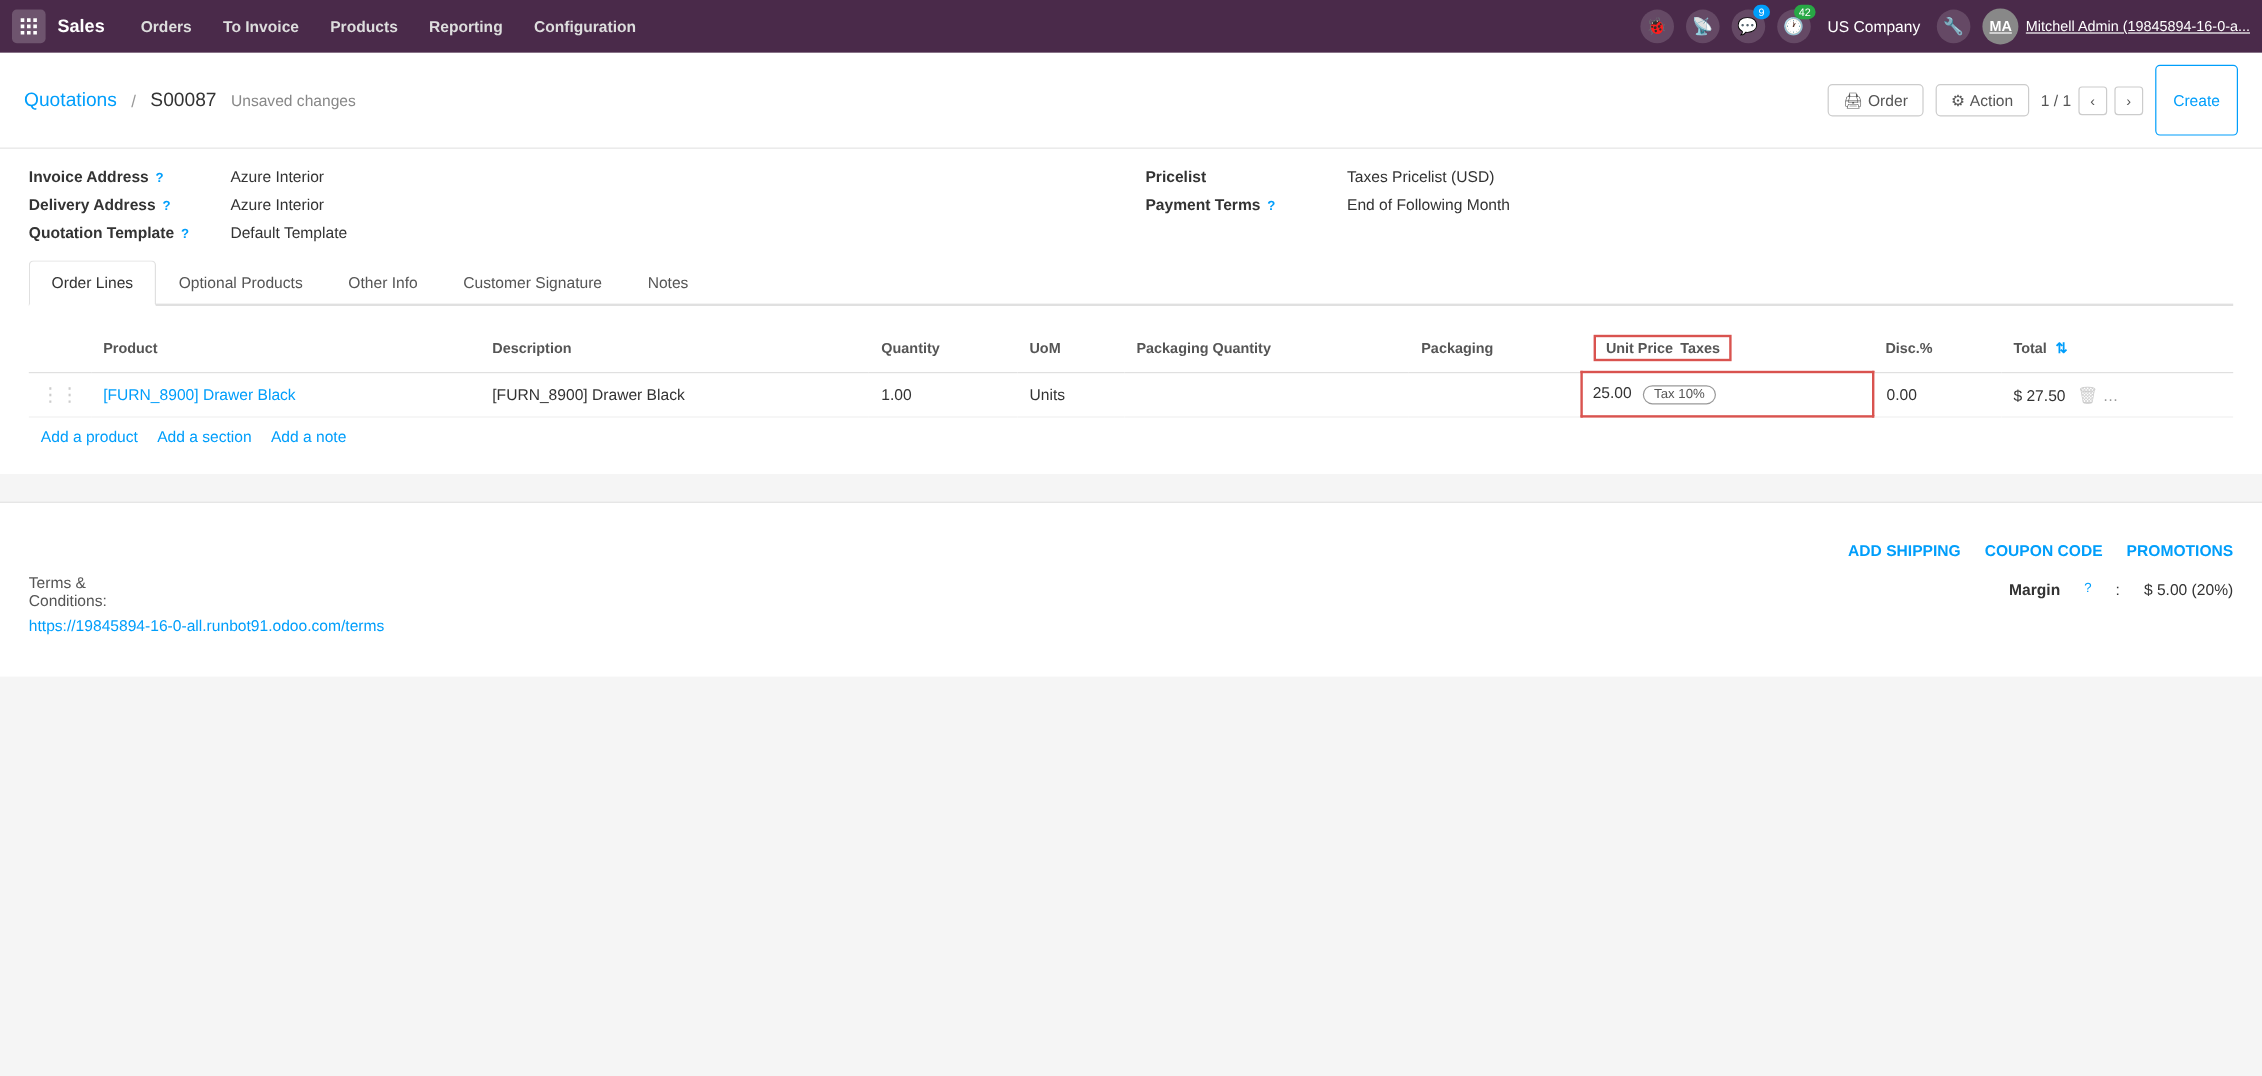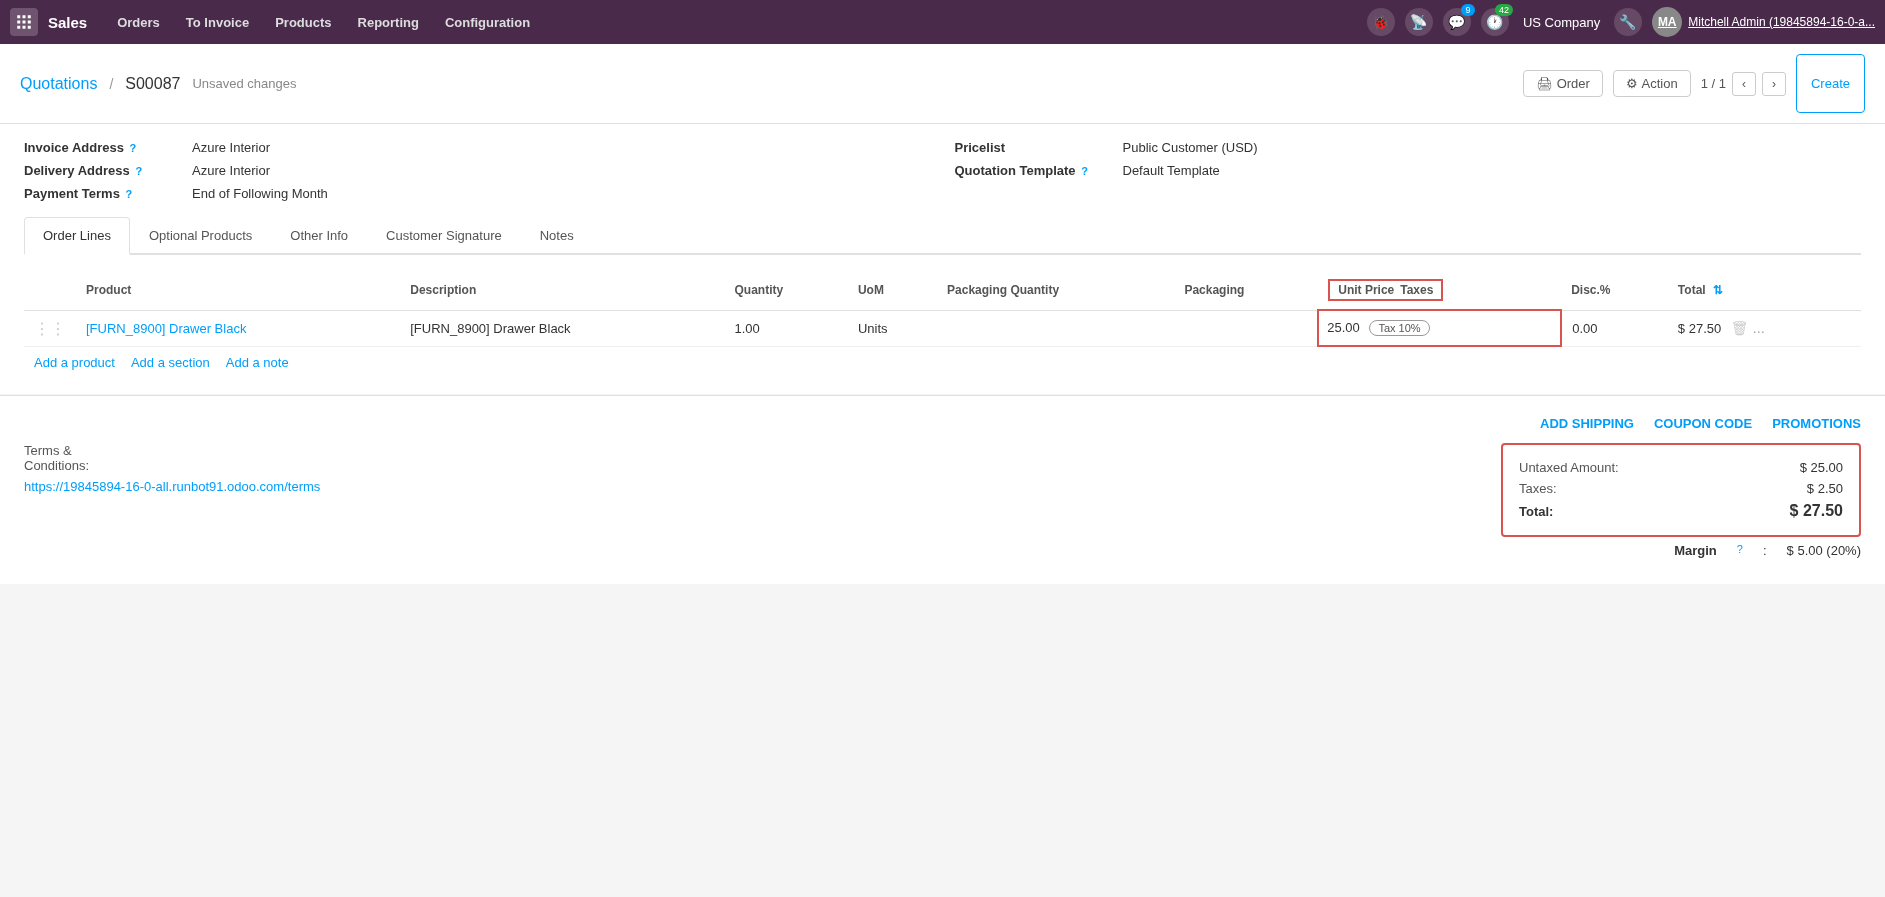--- a/index.html
+++ b/index.html
@@ -173,22 +173,22 @@
     
     .add-row {
       padding: 8px 10px; display: flex; gap: 16px;
     }
     .add-link { color: #009efb; cursor: pointer; font-size: 13px; }
 
     
     .summary-section {
       background: #fff;
       border-top: 1px solid #e0e0e0;
-      padding: 20px 24px;
-      margin-top: 1px;
+      padding: 32px 24px;
+      margin-top: 23px;
     }
     .summary-top {
       display: flex; justify-content: flex-end; gap: 20px; margin-bottom: 12px;
     }
     .summary-link { color: #009efb; cursor: pointer; font-size: 13px; font-weight: 600; text-transform: uppercase; }
     .summary-layout {
       display: flex; gap: 24px;
     }
     .terms-section { flex: 1; }
     .terms-label { font-size: 13px; color: #555; margin-bottom: 4px; }
@@ -290,42 +290,42 @@
       <span class="form-label">
         <span>Invoice Address</span>
         <span class="help">?</span>
       </span>
       <span class="form-value">Azure Interior</span>
     </div>
     <div class="form-row">
       <span class="form-label">
         <span>Pricelist</span>
       </span>
-      <span class="form-value">Public Customer (USD)</span>
+      <span class="form-value">Taxes Pricelist (USD)</span>
     </div>
     <div class="form-row">
       <span class="form-label">
         <span>Delivery Address</span>
         <span class="help">?</span>
       </span>
       <span class="form-value">Azure Interior</span>
     </div>
     <div class="form-row">
       <span class="form-label">
+        <span>Payment Terms</span>
+        <span class="help">?</span>
+      </span>
+      <span class="form-value">End of Following Month</span>
+    </div>
+    <div class="form-row">
+      <span class="form-label">
         <span>Quotation Template</span>
         <span class="help">?</span>
       </span>
       <span class="form-value">Default Template</span>
-    </div>
-    <div class="form-row">
-      <span class="form-label">
-        <span>Payment Terms</span>
-        <span class="help">?</span>
-      </span>
-      <span class="form-value">End of Following Month</span>
     </div>
   </div>
 
   <div class="tabs">
     <div class="tab active">
       <span>Order Lines</span>
     </div>
     <div class="tab">
       <span>Optional Products</span>
     </div>
@@ -400,34 +400,20 @@
     <span class="summary-link">COUPON CODE</span>
     <span class="summary-link">PROMOTIONS</span>
   </div>
   <div class="summary-layout">
     <div class="terms-section">
       <div class="terms-label">Terms &amp;<br>Conditions:</div>
       <div class="terms-link">https://19845894-16-0-all.runbot91.odoo.com/terms</div>
     </div>
     <div style="flex:1;"></div>
     <div>
-      <div class="totals-section">
-        <div class="totals-row">
-          <span class="label">Untaxed Amount:</span>
-          <span class="amount">$ 25.00</span>
-        </div>
-        <div class="totals-row">
-          <span class="label">Taxes:</span>
-          <span class="amount">$ 2.50</span>
-        </div>
-        <div class="totals-row total-row">
-          <span class="label">Total:</span>
-          <span class="amount">$ 27.50</span>
-        </div>
-      </div>
       <div class="margin-row">
         <span class="margin-label">Margin</span>
         <span class="margin-help">?</span>
         <span>:</span>
         <span>$ 5.00 (20%)</span>
       </div>
     </div>
   </div>
 </div>
 

